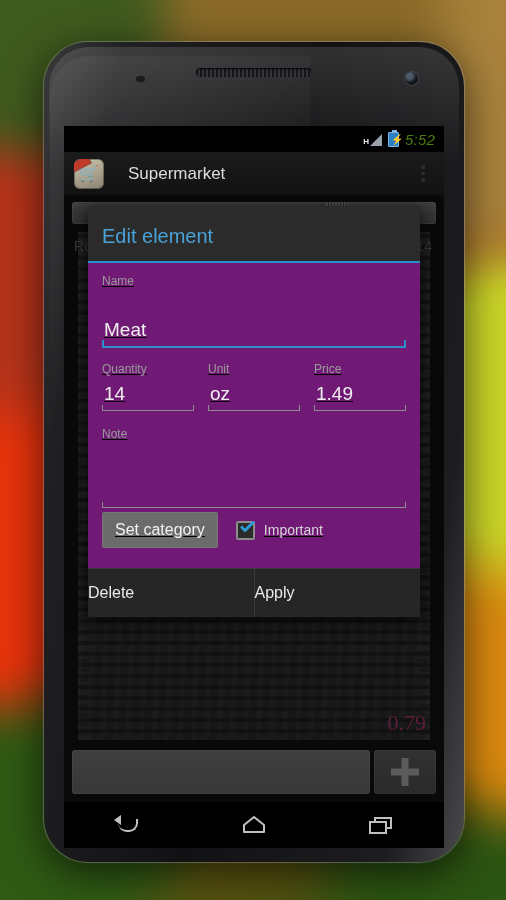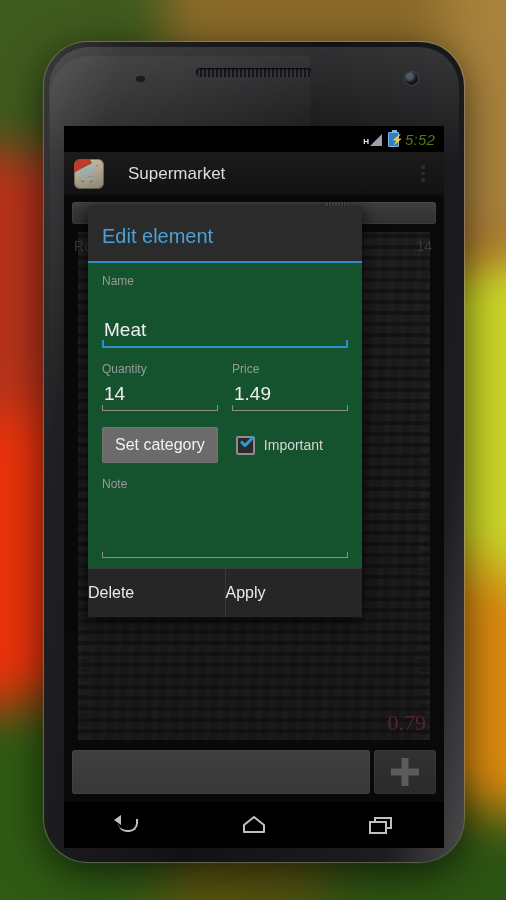--- a/index.html
+++ b/index.html
@@ -169,29 +169,29 @@
   #addbtn::before,#addbtn::after { content:""; position:absolute;
     left:50%; top:50%; background:#c9c9c9; transform:translate(-50%,-50%); }
   #addbtn::before { width:28px; height:7px; }
   #addbtn::after { width:7px; height:28px; }
 
   
   #scrim { position:absolute; inset:0; background:rgba(0,0,0,.55); }
 
   
   #dialog {
-    position:absolute; left:24px; top:10px; width:274px;
+    position:absolute; left:24px; top:10px; width:332px;
     background:#262626;
     box-shadow:0 3px 16px rgba(0,0,0,.8);
   }
   #dlg-title {
     color:#4aa3d8; font-size:20px; padding:19px 14px 13px 14px;
     border-bottom:2px solid #2d8fc9; background:#2b2b2b;
   }
-  #dlg-body { padding:11px 14px 6px 14px; background:#14532d; }
+  #dlg-body { padding:11px 14px 6px 14px; background:#701a75;text-decoration:underline; }
   .fld-label { color:#9a9a9a; font-size:12px; margin-bottom:5px; }
   .fld {
     color:#f0f0f0; font-size:19px; padding:2px 2px 5px 2px; min-height:27px;
   }
   .ul-blue { border-bottom:2px solid #2d8fc9;margin-top:29px; }
   .ul-gray { border-bottom:1px solid #8d8d8d; }
   .u-ends { position:relative; }
   .u-ends::before,.u-ends::after{
     content:""; position:absolute; bottom:0; width:1px; height:5px; background:#8d8d8d; }
   .u-ends::before{ left:0; } .u-ends::after{ right:0; }
@@ -311,42 +311,46 @@
             <div class="fld-label">Name</div>
             <div class="fld ul-blue u-ends u-ends-blue">Meat</div>
           </div>
 
           <div id="triple">
             <div>
               <div class="fld-label">Quantity</div>
               <div class="fld ul-gray u-ends">14</div>
             </div>
             <div>
+              <div class="fld-label">Unit</div>
+              <div class="fld ul-gray u-ends">oz</div>
+            </div>
+            <div>
               <div class="fld-label">Price</div>
               <div class="fld ul-gray u-ends">1.49</div>
             </div>
+          </div>
+
+          <div id="note-block">
+            <div class="fld-label">Note</div>
+            <div id="note-area" class="fld ul-gray u-ends"></div>
           </div>
 
           <div id="ctrl-row">
             <div id="catbtn">Set category</div>
             <div id="imp-wrap">
               <div id="imp-box">
                 <svg class="tick" viewBox="0 0 15 11">
                   <path d="M1 5.5 L5 9.5 L14 0.5" fill="none" stroke="#2d9bd6" stroke-width="3"></path>
                 </svg>
               </div>
               <span id="imp-lbl">Important</span>
             </div>
           </div>
 
-          <div id="note-block">
-            <div class="fld-label">Note</div>
-            <div id="note-area" class="fld ul-gray u-ends"></div>
-          </div>
-
         </div>
 
         <div id="dlg-actions">
           <div class="act">Delete</div>
           <div id="act-div"></div>
           <div class="act">Apply</div>
         </div>
       </div>
 
     </div>

